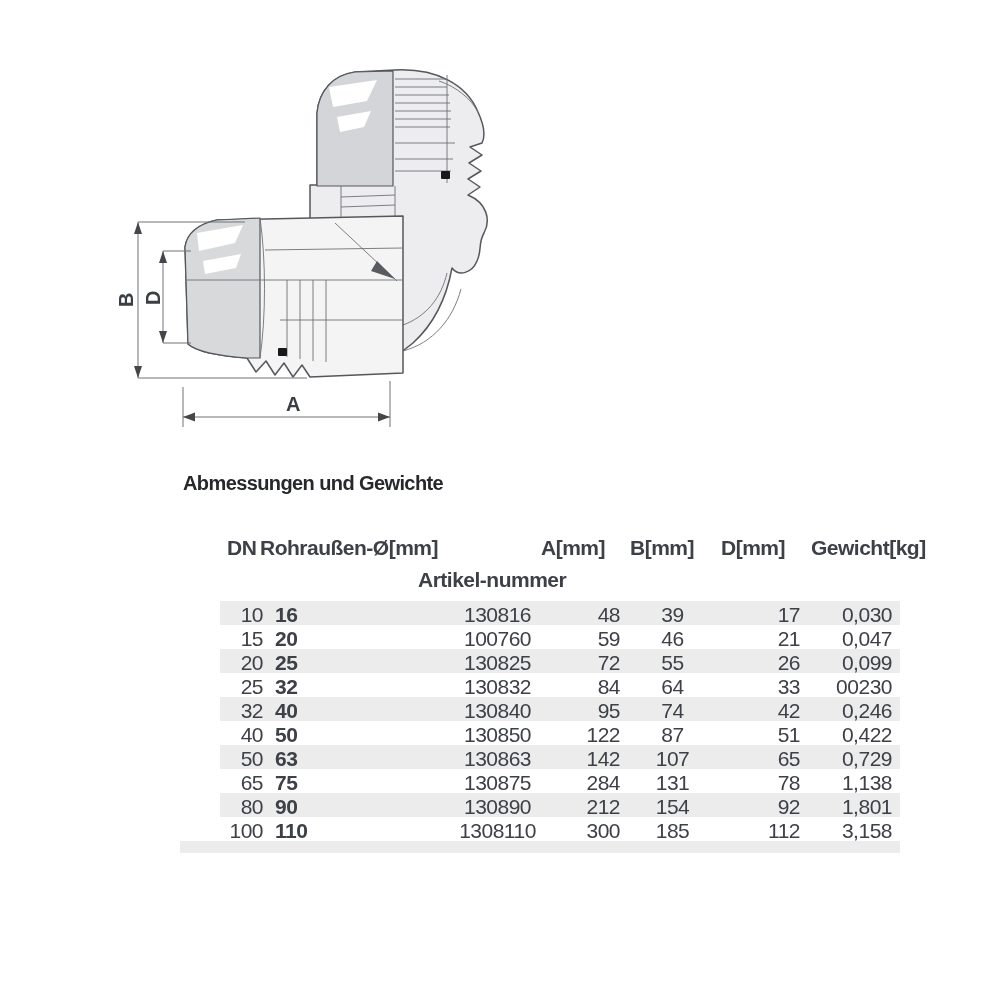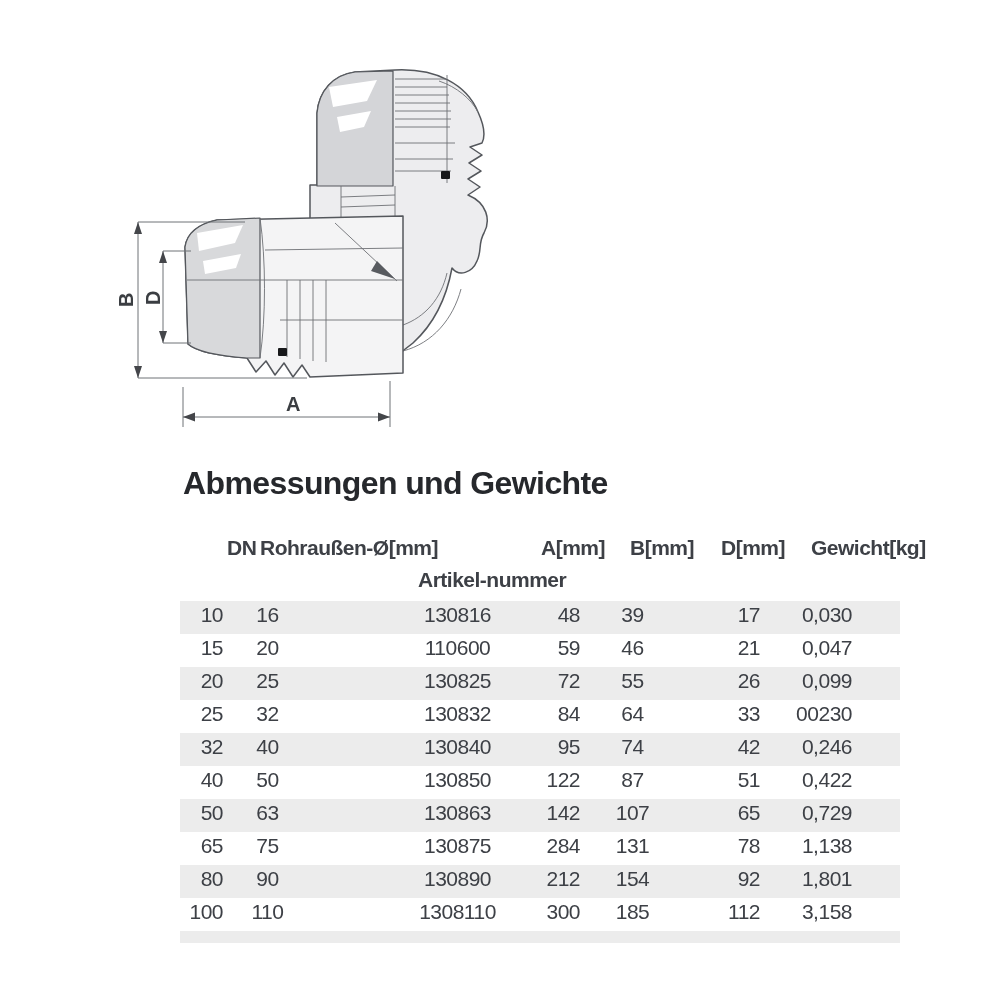--- a/index.html
+++ b/index.html
@@ -16,21 +16,21 @@
   #fitting-svg{position:absolute;left:95px;top:55px;width:440px;height:410px;}
   #fitting-svg text{
     font-family:"Liberation Sans", sans-serif;
     font-weight:bold;font-size:20px;fill:#3b3e42;letter-spacing:-0.5px;
   }
 
   
   .page-title{
     position:absolute;left:183px;top:466px;
     margin:0;
-    font-size:32px;line-height:34px;font-weight:bold;
+    font-size:20px;line-height:34px;font-weight:bold;
     letter-spacing:-0.6px;
     color:var(--heading,#26282c);
   }
 
   
   .dim-table{
     position:absolute;left:180px;top:534px;width:720px;
     color:var(--ttext,#3d4046);
     font-size:21px;letter-spacing:-0.5px;
   }
@@ -42,25 +42,25 @@
   .hcell{display:flex;flex-direction:row;white-space:nowrap;}
   .hcell span{display:block;min-height:27px;}
   .thead .col-dn{padding-left:3px;gap:44px;}
   .thead .col-rohraussen{padding-left:25px;}
   .thead .col-artikelnummer{padding-left:23px;margin-top:32px;}
   .thead .col-a{padding-left:21px;}
   .thead .col-b{padding-left:35px;}
   .thead .col-d{padding-left:36px;}
   .thead .col-gewicht{padding-left:36px;}
 
-  .trow{height:33px;line-height:28.3px;}
+  .trow{height:24px;line-height:28.3px;margin-left:40px;}
   .trow.striped{background:var(--stripe,#ececec);}
   .trow .cell{white-space:nowrap;}
   .trow .col-dn{text-align:right;padding-right:12px;}
-  .trow .col-rohraussen{text-align:center;padding-right:95px;font-weight:normal;}
+  .trow .col-rohraussen{text-align:left;padding-right:95px;font-weight:bold;}
   .trow .col-artikelnummer{text-align:center;}
   .trow .col-a{text-align:right;padding-right:15px;}
   .trow .col-b{text-align:center;padding-right:15px;}
   .trow .col-d{text-align:right;padding-right:15px;}
   .trow .col-gewicht{text-align:right;padding-right:48px;}
 
   .tfoot-strip{height:12px;background:var(--stripe,#ececec);}
 </style>
 </head>
 <body>
@@ -166,21 +166,21 @@
           <div class="cell col-rohraussen">16</div>
           <div class="cell col-artikelnummer">130816</div>
           <div class="cell col-a">48</div>
           <div class="cell col-b">39</div>
           <div class="cell col-d">17</div>
           <div class="cell col-gewicht">0,030</div>
         </div>
         <div class="trow">
           <div class="cell col-dn">15</div>
           <div class="cell col-rohraussen">20</div>
-          <div class="cell col-artikelnummer">110600</div>
+          <div class="cell col-artikelnummer">100760</div>
           <div class="cell col-a">59</div>
           <div class="cell col-b">46</div>
           <div class="cell col-d">21</div>
           <div class="cell col-gewicht">0,047</div>
         </div>
         <div class="trow striped">
           <div class="cell col-dn">20</div>
           <div class="cell col-rohraussen">25</div>
           <div class="cell col-artikelnummer">130825</div>
           <div class="cell col-a">72</div>

